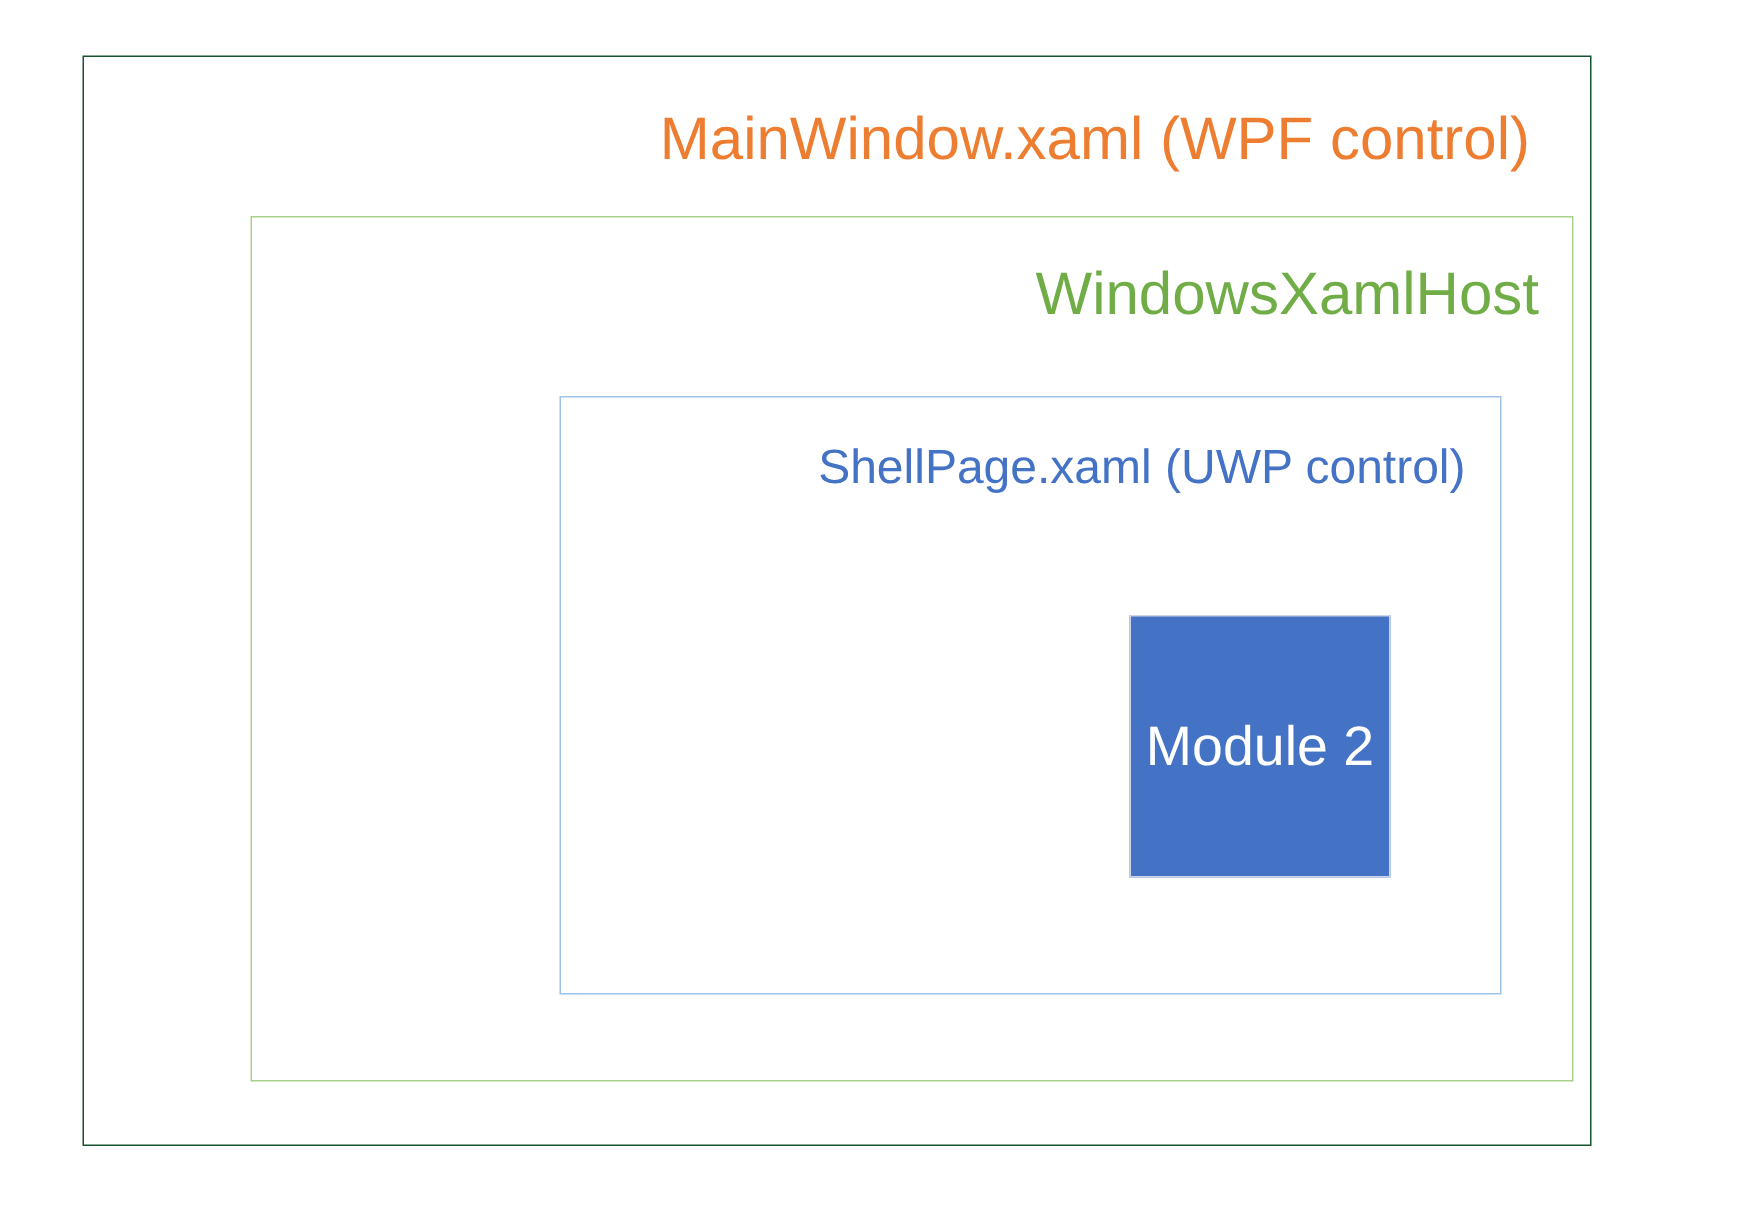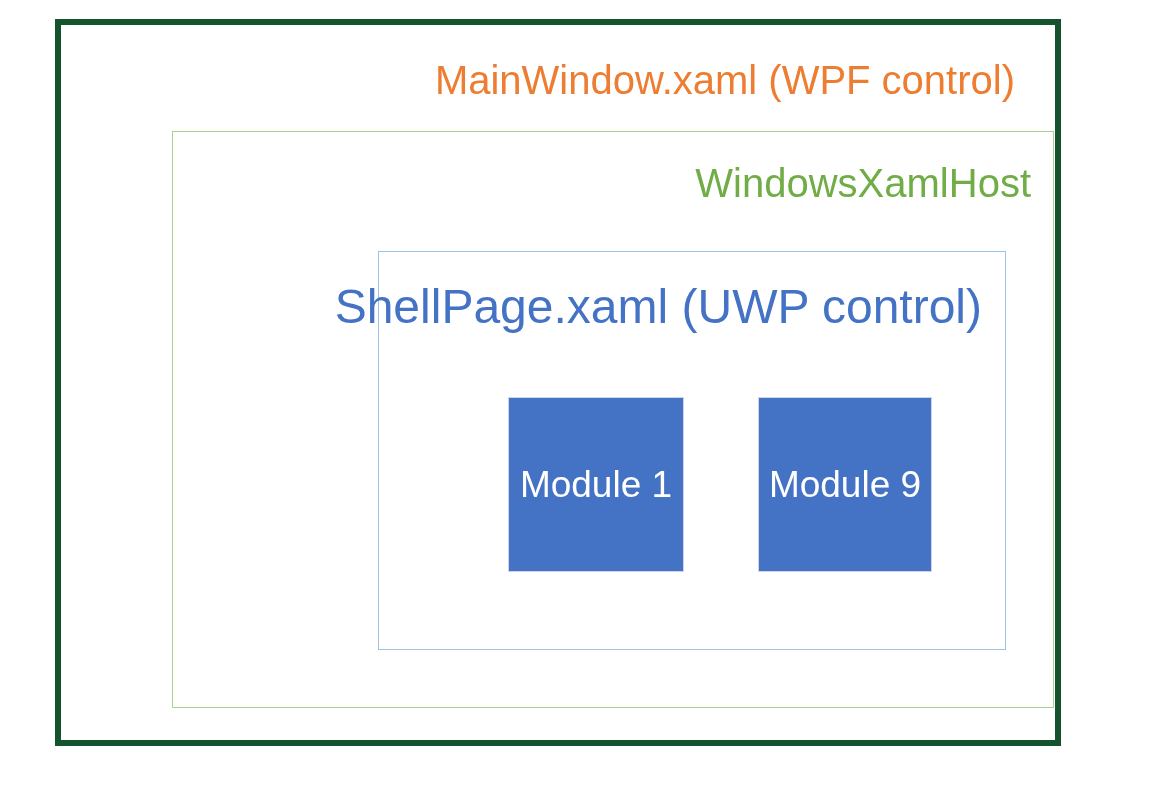--- a/index.html
+++ b/index.html
@@ -22,24 +22,24 @@
 
   
   .layer {
     position: absolute;
     box-sizing: border-box;
     background: transparent;
   }
 
   #wpf-layer {
     left: 55px;
-    top: 19px;
+    top: 37px;
     width: 1006px;
     height: 727px;
-    border: 6px solid #14532d;
+    border: 1px solid #14532d;
   }
 
   #xamlhost-layer {
     left: 111px;   
     top: 106px;    
     width: 882px;  
     height: 577px; 
     border: 1px solid #A9D18E;
     padding-left: 32px;
   }
@@ -71,21 +71,21 @@
   #xamlhost-label {
     right: 22px;
     top: 29px;
     font-size: 40px;
     color: #70AD47;
   }
 
   #uwp-label {
     right: 23px;
     top: 29px;
-    font-size: 48px;
+    font-size: 32px;
     color: #4472C4;
   }
 
   
   .module-box {
     position: absolute;
     box-sizing: border-box;
     background: #4472C4;
     border: 1px solid #CFD5E4;
     display: flex;
@@ -127,24 +127,21 @@
     <div class="layer-label" id="wpf-label">MainWindow.xaml (WPF control)</div>
 
     <div class="layer" id="xamlhost-layer">
 
       <div class="layer-label" id="xamlhost-label">WindowsXamlHost</div>
 
       <div class="layer" id="uwp-layer">
 
         <div class="layer-label" id="uwp-label">ShellPage.xaml (UWP control)</div>
 
-        <div class="module-box" id="module-1">
-          <span class="module-text">Module 1</span>
-        </div>
 
         <div class="module-box" id="module-2">
-          <span class="module-text">Module 9</span>
+          <span class="module-text">Module 2</span>
         </div>
 
       </div>
     </div>
   </div>
 </div>
 
 </body></html>

